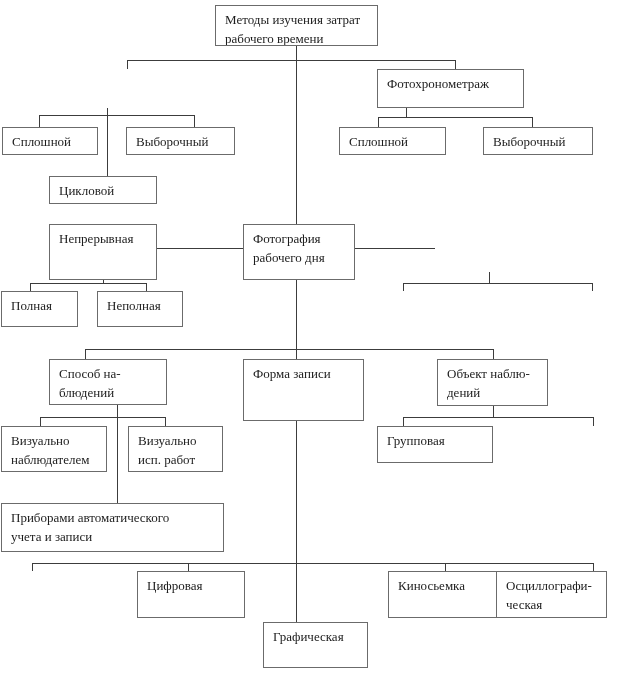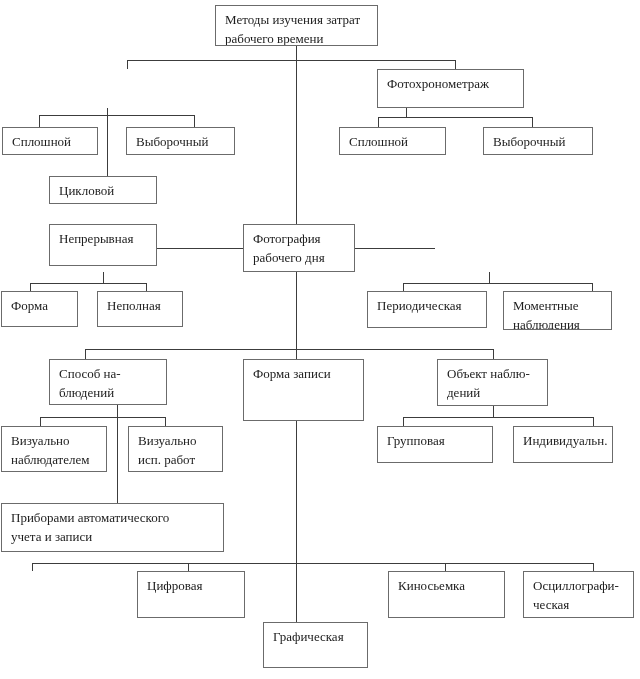--- a/index.html
+++ b/index.html
@@ -87,45 +87,41 @@
 
   <div class="box" style="left:377px;top:69px;width:147px;height:39px">Фотохронометраж</div>
 
   <div class="box" style="left:2px;top:127px;width:96px;height:28px">Сплошной</div>
   <div class="box" style="left:126px;top:127px;width:109px;height:28px">Выборочный</div>
   <div class="box" style="left:49px;top:176px;width:108px;height:28px">Цикловой</div>
 
   <div class="box" style="left:339px;top:127px;width:107px;height:28px">Сплошной</div>
   <div class="box" style="left:483px;top:127px;width:110px;height:28px">Выборочный</div>
 
-  <div class="box" style="left:49px;top:224px;width:108px;height:42px">Непрерывная</div>
-  <div class="box" style="left:243px;top:224px;width:112px;height:48px">Фотография
+  <div class="box" style="left:49px;top:224px;width:108px;height:56px">Непрерывная</div>
+  <div class="box" style="left:243px;top:224px;width:112px;height:56px">Фотография
 рабочего дня</div>
 
-  <div class="box" style="left:1px;top:291px;width:77px;height:36px">Форма</div>
+  <div class="box" style="left:1px;top:291px;width:77px;height:36px">Полная</div>
   <div class="box" style="left:97px;top:291px;width:86px;height:36px">Неполная</div>
-  <div class="box" style="left:367px;top:291px;width:120px;height:37px">Периодическая</div>
-  <div class="box" style="left:503px;top:291px;width:109px;height:39px">Моментные
-наблюдения</div>
 
   <div class="box" style="left:49px;top:359px;width:118px;height:46px">Способ на-
 блюдений</div>
   <div class="box" style="left:243px;top:359px;width:121px;height:62px">Форма записи</div>
   <div class="box" style="left:437px;top:359px;width:111px;height:47px">Объект наблю-
 дений</div>
 
   <div class="box" style="left:1px;top:426px;width:106px;height:46px">Визуально
 наблюдателем</div>
   <div class="box" style="left:128px;top:426px;width:95px;height:46px">Визуально
 исп. работ</div>
   <div class="box" style="left:377px;top:426px;width:116px;height:37px">Групповая</div>
-  <div class="box" style="left:513px;top:426px;width:100px;height:37px">Индивидуальн.</div>
 
   <div class="box" style="left:1px;top:503px;width:223px;height:49px">Приборами автоматического
 учета и записи</div>
 
   <div class="box" style="left:137px;top:571px;width:108px;height:47px">Цифровая</div>
   <div class="box" style="left:388px;top:571px;width:117px;height:47px">Киносьемка</div>
-  <div class="box" style="left:523px;top:571px;width:111px;height:47px">Осциллографи-
+  <div class="box" style="left:496px;top:571px;width:111px;height:47px">Осциллографи-
 ческая</div>
 
   <div class="box" style="left:263px;top:622px;width:105px;height:46px">Графическая</div>
 </div>
 
 </body></html>

